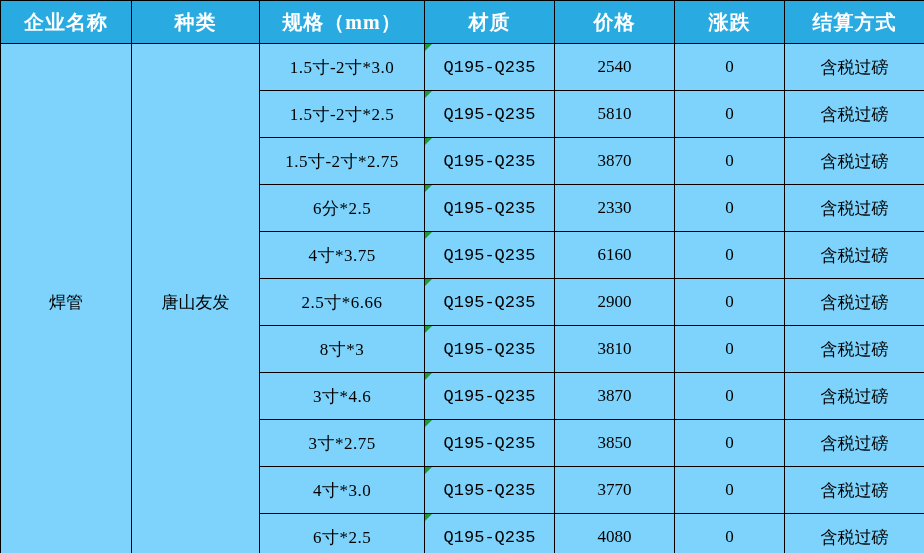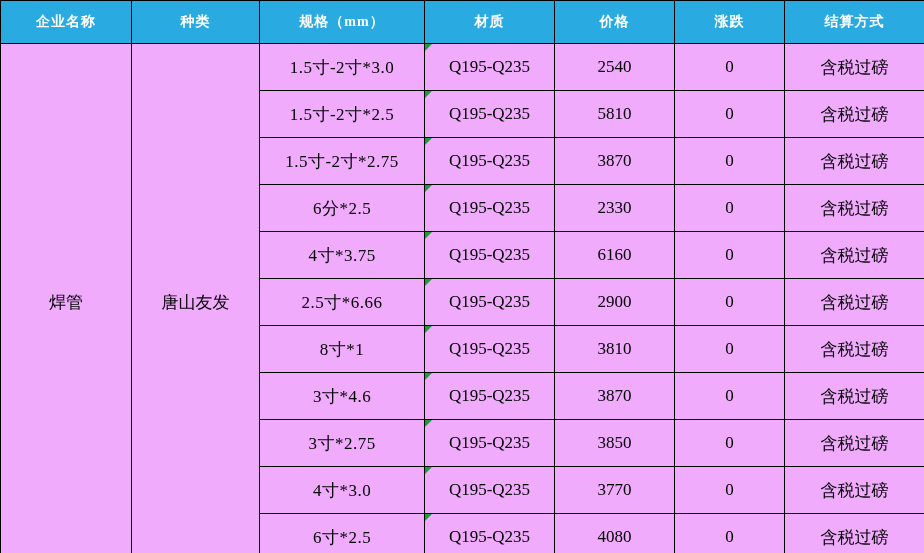--- a/index.html
+++ b/index.html
@@ -25,45 +25,46 @@
     vertical-align: middle;
     font-size: 17px;
     color: #000000;
     padding: 0;
   }
   table.price-table thead th {
     background: #29ABE2;
     color: #ffffff;
     font-weight: bold;
     height: 42px;
-    font-size: 14px;
+    font-size: 20px;
     letter-spacing: 1px;
   }
   table.price-table tbody td {
     height: 46px;
-    background: #f0abfc;
+    background: #7dd3fc;
   }
   
   col.c-company { width: 131px; }
   col.c-kind    { width: 128px; }
   col.c-spec    { width: 165px; }
   col.c-mat     { width: 130px; }
   col.c-price   { width: 120px; }
   col.c-change  { width: 110px; }
   col.c-settle  { width: 140px; }
 
   td.company-cell, td.kind-cell {
     font-size: 17px;
   }
   td.spec-cell {
     letter-spacing: 0.5px;
   }
   
   td.has-marker {
     position: relative;
+    font-family: Liberation Mono, monospace;
   }
   td.has-marker::before {
     content: "";
     position: absolute;
     top: 0;
     left: 0;
     width: 0;
     height: 0;
     border-top: 7px solid #1f9c3a;
     border-right: 7px solid transparent;
@@ -132,21 +133,21 @@
       <td>含税过磅</td>
     </tr>
     <tr>
       <td class="spec-cell">2.5寸*6.66</td>
       <td class="has-marker">Q195-Q235</td>
       <td>2900</td>
       <td>0</td>
       <td>含税过磅</td>
     </tr>
     <tr>
-      <td class="spec-cell">8寸*1</td>
+      <td class="spec-cell">8寸*3</td>
       <td class="has-marker">Q195-Q235</td>
       <td>3810</td>
       <td>0</td>
       <td>含税过磅</td>
     </tr>
     <tr>
       <td class="spec-cell">3寸*4.6</td>
       <td class="has-marker">Q195-Q235</td>
       <td>3870</td>
       <td>0</td>

